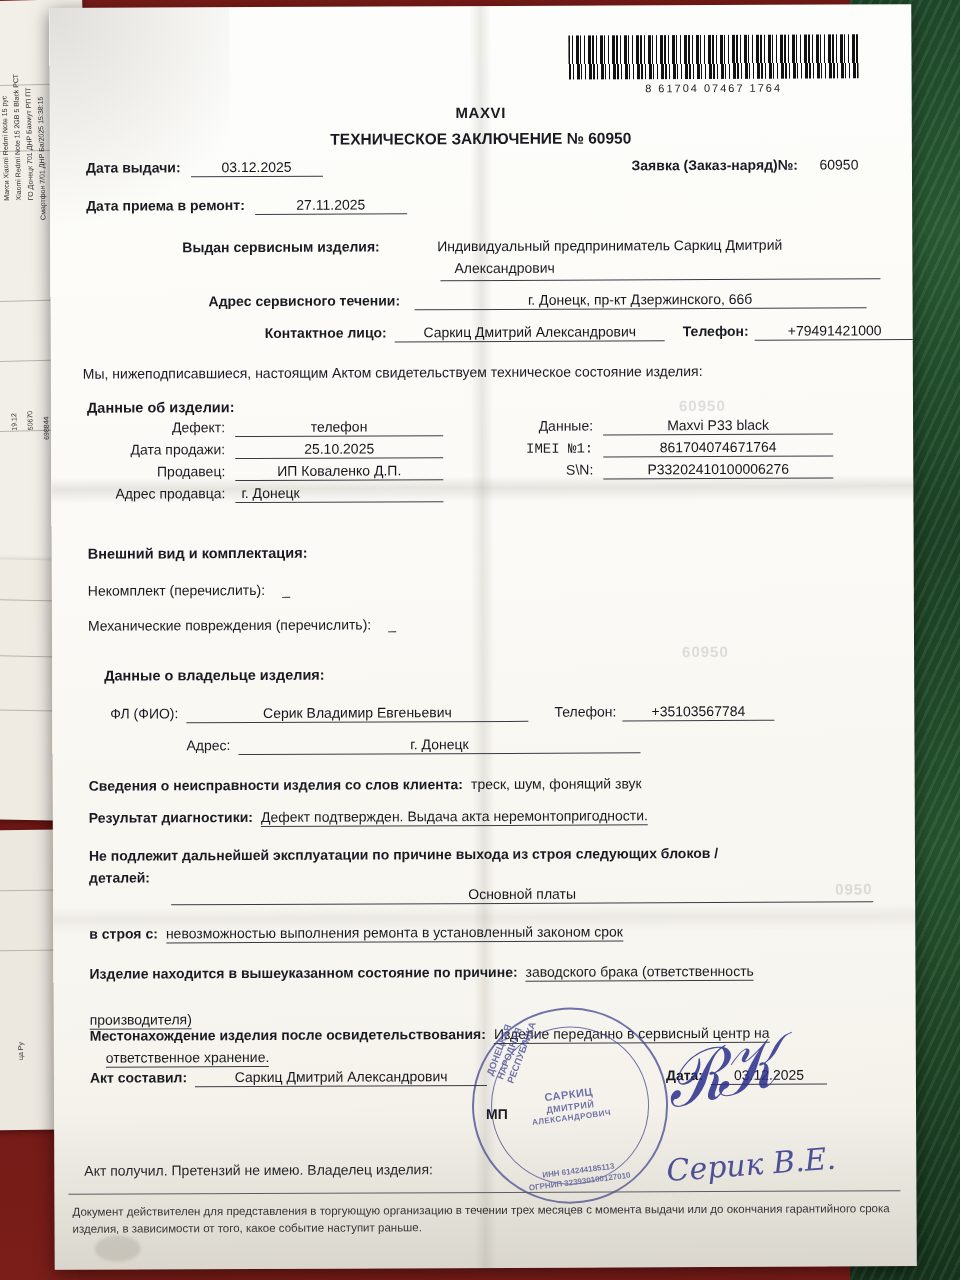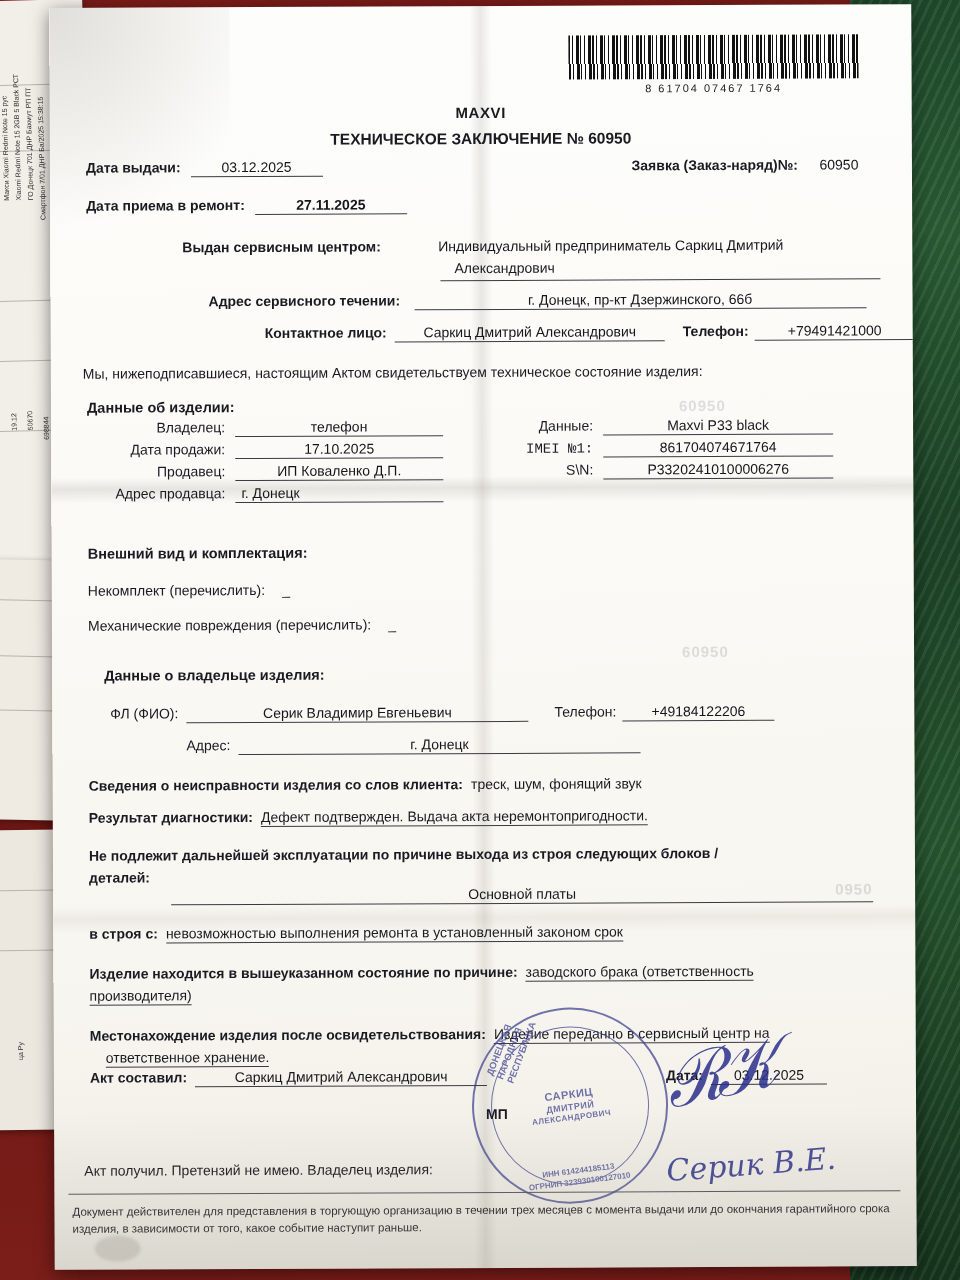--- a/index.html
+++ b/index.html
@@ -398,25 +398,25 @@
         <span class="lbl">Дата выдачи:</span>
         <span class="fill" style="width:120px; margin-left:10px;">03.12.2025</span>
       </div>
       <div class="row" style="right:32px; top:152px;">
         <span class="lbl">Заявка (Заказ-наряд)№:</span>
         <span class="fill noline" style="width:70px;">60950</span>
       </div>
 
       <div class="row" style="left:36px; top:190px;">
         <span class="lbl">Дата приема в ремонт:</span>
-        <span class="fill" style="width:140px; margin-left:10px;font-weight:bold;">27.11.2025</span>
+        <span class="fill" style="width:140px; margin-left:10px;">27.11.2025</span>
       </div>
 
       <div class="row" style="left:132px; top:232px; width:700px;">
-        <span class="lbl">Выдан сервисным центром:</span>
+        <span class="lbl">Выдан сервисным изделия:</span>
         <span class="fill noline" style="width:420px; margin-left:14px;">Индивидуальный предприниматель Саркиц Дмитрий</span>
       </div>
       <div class="plain" style="left:404px; top:254px;">Александрович</div>
       <div class="grid-line" style="left:390px; top:274px; width:440px;"></div>
 
       <div class="row" style="left:158px; top:286px;">
         <span class="lbl">Адрес сервисного течении:</span>
         <span class="fill" style="width:440px; margin-left:14px;">г. Донецк, пр-кт Дзержинского, 66б</span>
       </div>
 
@@ -425,29 +425,29 @@
         <span class="fill" style="width:258px; margin-left:8px;">Саркиц Дмитрий Александрович</span>
         <span class="lbl" style="margin-left:18px;">Телефон:</span>
         <span class="fill" style="width:148px; margin-left:6px;">+79491421000</span>
       </div>
 
       <div class="plain" style="left:32px; top:358px;">Мы, нижеподписавшиеся, настоящим Актом свидетельствуем техническое состояние изделия:</div>
 
       <div class="sec-title" style="left:36px; top:392px;">Данные об изделии:</div>
 
       <div class="row" style="left:66px; top:412px;">
-        <span class="lbl-n" style="width:108px; text-align:right; display:inline-block;">Владелец:</span>
+        <span class="lbl-n" style="width:108px; text-align:right; display:inline-block;">Дефект:</span>
         <span class="fill" style="width:196px; margin-left:10px;">телефон</span>
         <span class="lbl-n" style="width:116px; text-align:right; display:inline-block; margin-left:34px;">Данные:</span>
         <span class="fill" style="width:218px; margin-left:10px;">Maxvi P33 black</span>
       </div>
 
       <div class="row" style="left:66px; top:434px;">
         <span class="lbl-n" style="width:108px; text-align:right; display:inline-block;">Дата продажи:</span>
-        <span class="fill" style="width:196px; margin-left:10px;">17.10.2025</span>
+        <span class="fill" style="width:196px; margin-left:10px;">25.10.2025</span>
         <span class="lbl-n" style="width:116px; text-align:right; display:inline-block; margin-left:34px;font-family:Liberation Mono, monospace;">IMEI №1:</span>
         <span class="fill" style="width:218px; margin-left:10px;">861704074671764</span>
       </div>
 
       <div class="row" style="left:66px; top:456px;">
         <span class="lbl-n" style="width:108px; text-align:right; display:inline-block;">Продавец:</span>
         <span class="fill" style="width:196px; margin-left:10px;">ИП Коваленко Д.П.</span>
         <span class="lbl-n" style="width:116px; text-align:right; display:inline-block; margin-left:34px;">S\N:</span>
         <span class="fill" style="width:218px; margin-left:10px;">P33202410100006276</span>
       </div>
@@ -465,21 +465,21 @@
       <div class="row" style="left:36px; top:610px;">
         <span class="lbl-n">Механические повреждения (перечислить):</span>
         <span class="fill noline" style="width:30px;">_</span>
       </div>
 
       <div class="sec-title" style="left:52px; top:660px;">Данные о владельце изделия:</div>
       <div class="row" style="left:58px; top:698px;">
         <span class="lbl-n">ФЛ (ФИО):</span>
         <span class="fill" style="width:330px; margin-left:8px;">Серик Владимир Евгеньевич</span>
         <span class="lbl-n" style="margin-left:26px;">Телефон:</span>
-        <span class="fill" style="width:140px; margin-left:6px;">+49184122206</span>
+        <span class="fill" style="width:140px; margin-left:6px;">+35103567784</span>
       </div>
       <div class="row" style="left:58px; top:730px;">
         <span class="lbl-n" style="width:120px; text-align:right; display:inline-block;">Адрес:</span>
         <span class="fill" style="width:390px; margin-left:8px;">г. Донецк</span>
       </div>
 
       <div class="row" style="left:36px; top:770px;">
         <span class="lbl">Сведения о неисправности изделия со слов клиента:</span>
         <span class="plain" style="position:relative; left:0; top:0; margin-left:8px;">треск, шум, фонящий звук</span>
       </div>
@@ -497,21 +497,21 @@
 
       <div class="row" style="left:36px; top:918px;">
         <span class="lbl">в строя с:</span>
         <span class="under" style="margin-left:8px;">невозможностью выполнения ремонта в установленный законом срок</span>
       </div>
 
       <div class="row" style="left:36px; top:958px;">
         <span class="lbl">Изделие находится в вышеуказанном состояние по причине:</span>
         <span class="under" style="margin-left:8px;text-align:center;">заводского брака (ответственность</span>
       </div>
-      <div class="plain under" style="left:36px; top:980px;">производителя)</div>
+      <div class="plain under" style="left:36px; top:1004px;">производителя)</div>
 
       <div class="row" style="left:36px; top:1020px;">
         <span class="lbl">Местонахождение изделия после освидетельствования:</span>
         <span class="under" style="margin-left:8px;">Изделие переданно в сервисный центр на</span>
       </div>
       <div class="plain under" style="left:52px; top:1042px;">ответственное хранение.</div>
 
       <div class="stamp">
         <div class="stamp-ring-text">
           <span style="transform:rotate(-62deg) translate(0,-92px) rotate(0deg);">ДОНЕЦКАЯ НАРОДНАЯ РЕСПУБЛИКА</span>

